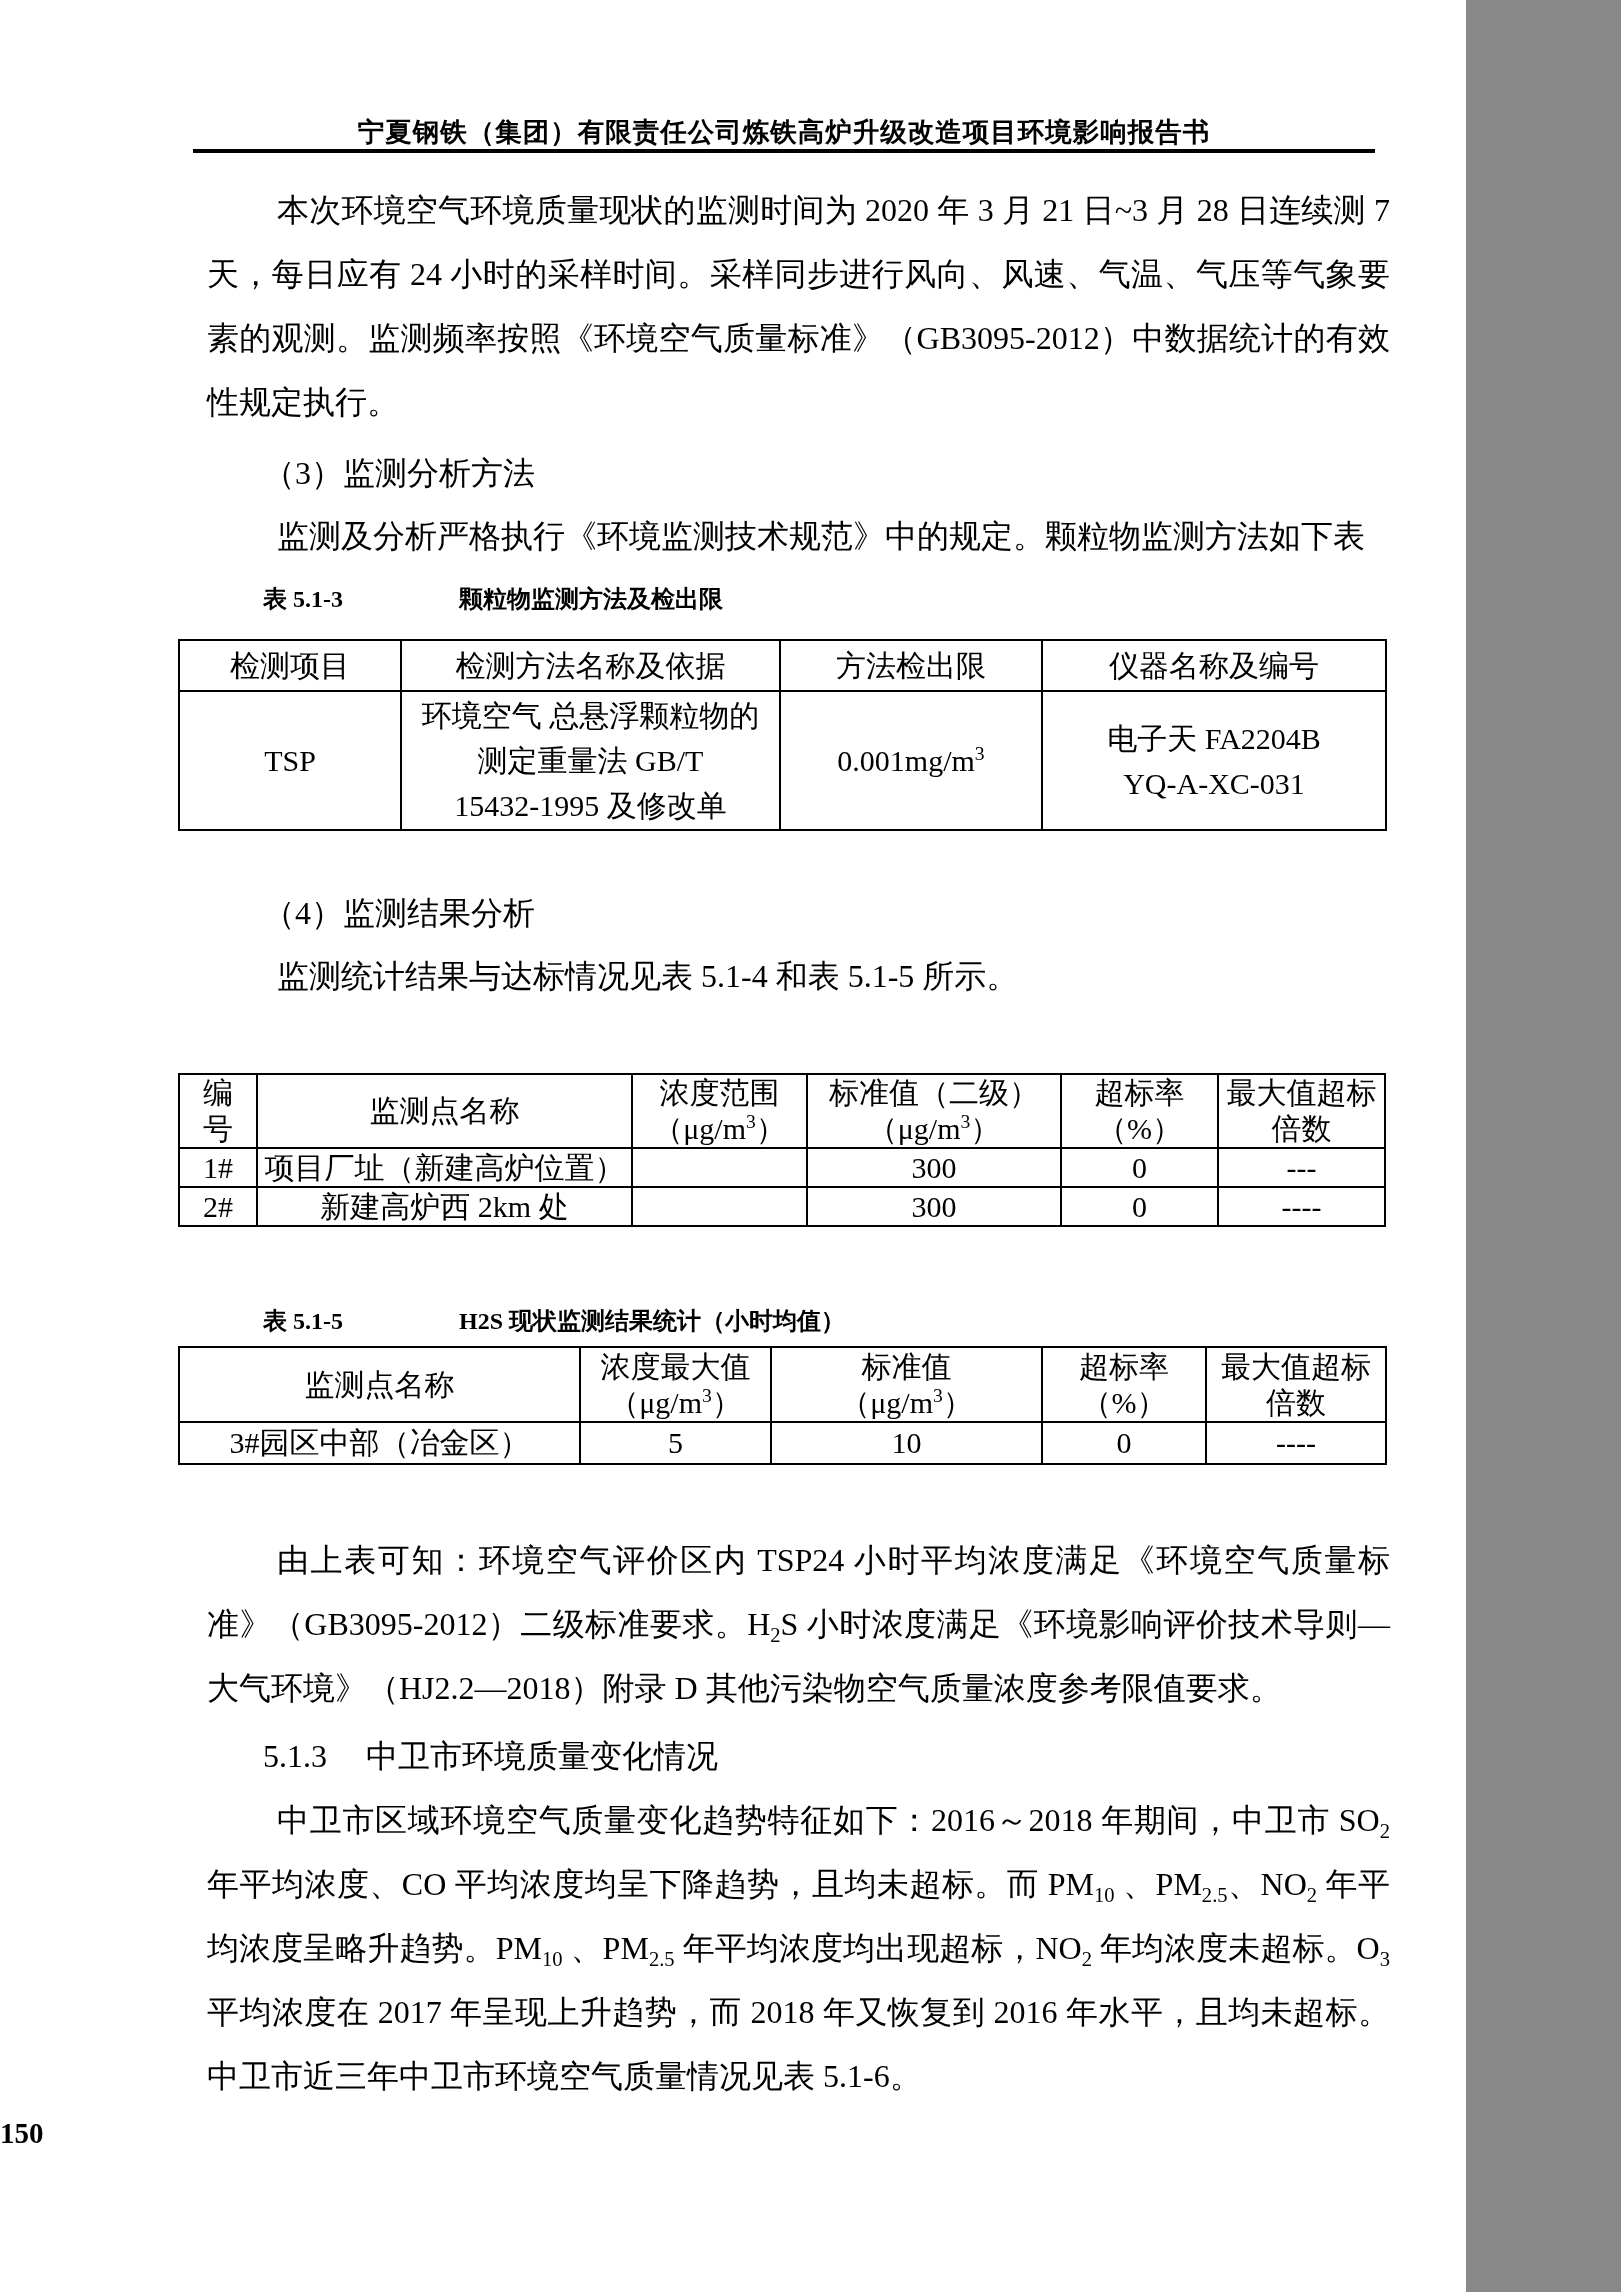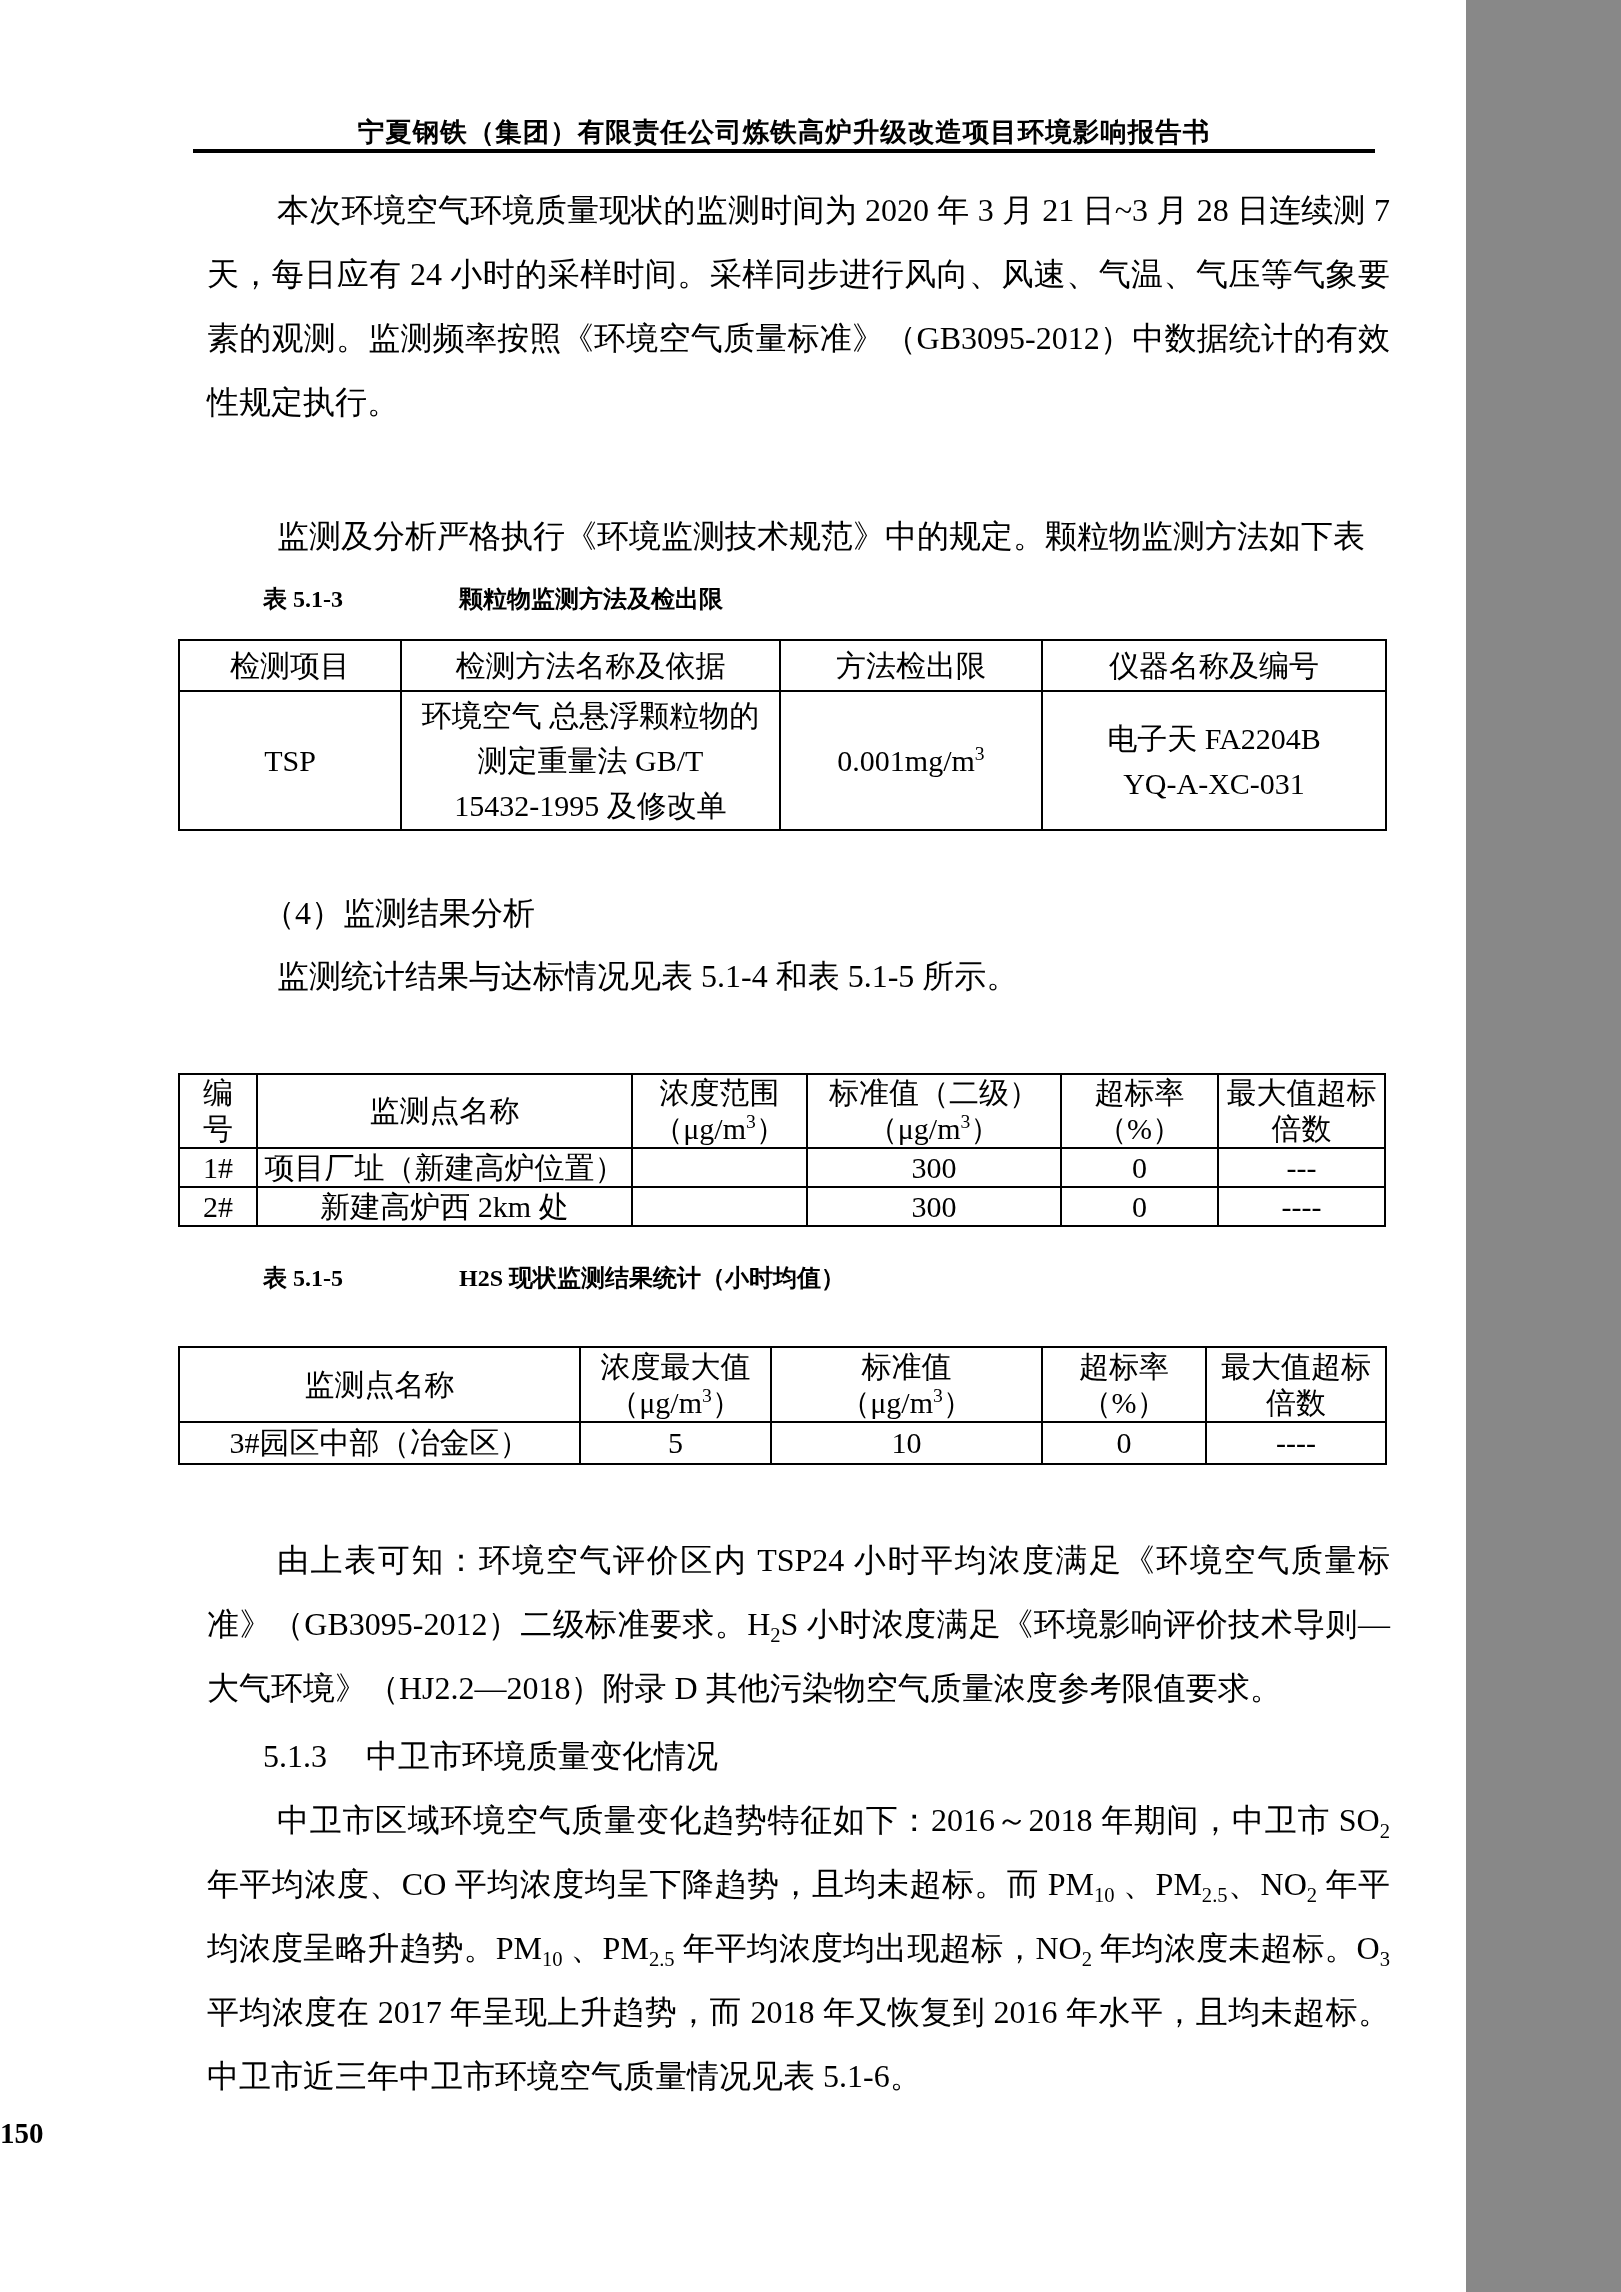--- a/index.html
+++ b/index.html
@@ -59,20 +59,21 @@
 </head>
 <body>
 
 <div class="page">
 
   <div class="hdr-title">宁夏钢铁（集团）有限责任公司炼铁高炉升级改造项目环境影响报告书</div>
   <div class="hdr-rule"></div>
 
   <div class="para" style="top:178px;">本次环境空气环境质量现状的监测时间为 2020 年 3 月 21 日~3 月 28 日连续测 7 天，每日应有 24 小时的采样时间。采样同步进行风向、风速、气温、气压等气象要素的观测。监测频率按照《环境空气质量标准》（GB3095-2012）中数据统计的有效性规定执行。</div>
 
+  <div class="heading" style="top:441px;">（3）监测分析方法</div>
 
   <div class="para" style="top:504px;">监测及分析严格执行《环境监测技术规范》中的规定。颗粒物监测方法如下表</div>
 
   <div class="caption" style="top:567px;">
     <span>表 5.1-3</span><span class="cap-title">颗粒物监测方法及检出限</span>
   </div>
 
   <table class="t3" style="top:639px;">
     <colgroup>
         <col style="width:222px">
@@ -151,21 +152,21 @@
         <td>2#</td>
         <td>新建高炉西 2km 处</td>
         <td></td>
         <td>300</td>
         <td>0</td>
         <td>----</td>
       </tr>
     </tbody>
   </table>
 
-  <div class="caption" style="top:1246px;">
+  <div class="caption" style="top:1289px;">
     <span>表 5.1-5</span><span class="cap-title">H2S 现状监测结果统计（小时均值）</span>
   </div>
 
   <table class="t5" style="top:1346px;">
     <colgroup>
         <col style="width:401px">
         <col style="width:191px">
         <col style="width:271px">
         <col style="width:164px">
         <col style="width:180px">

